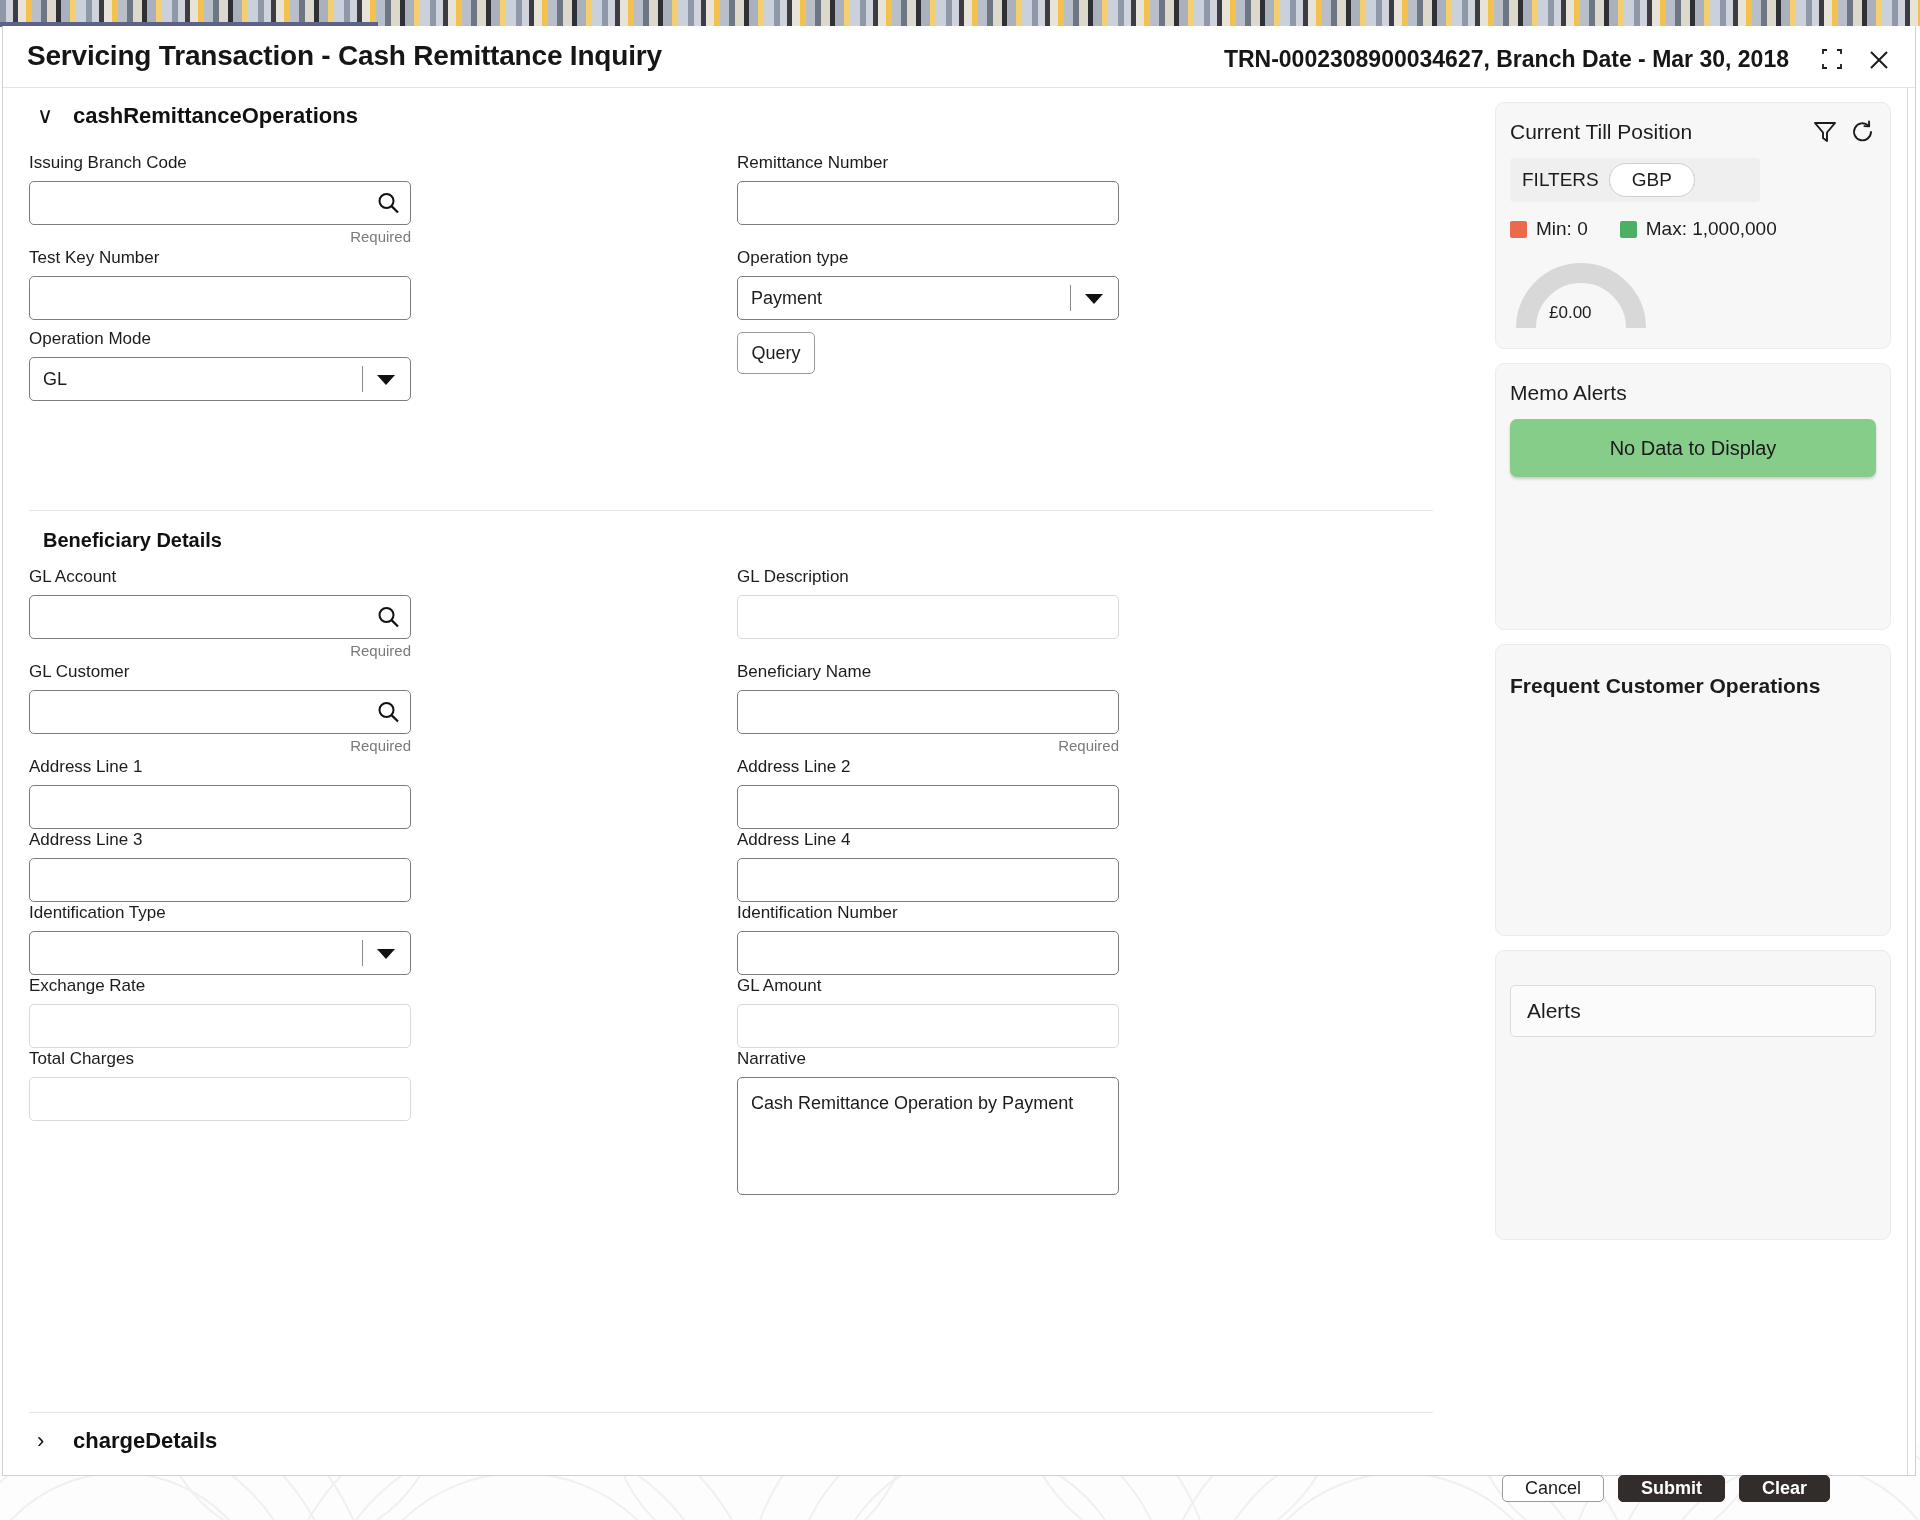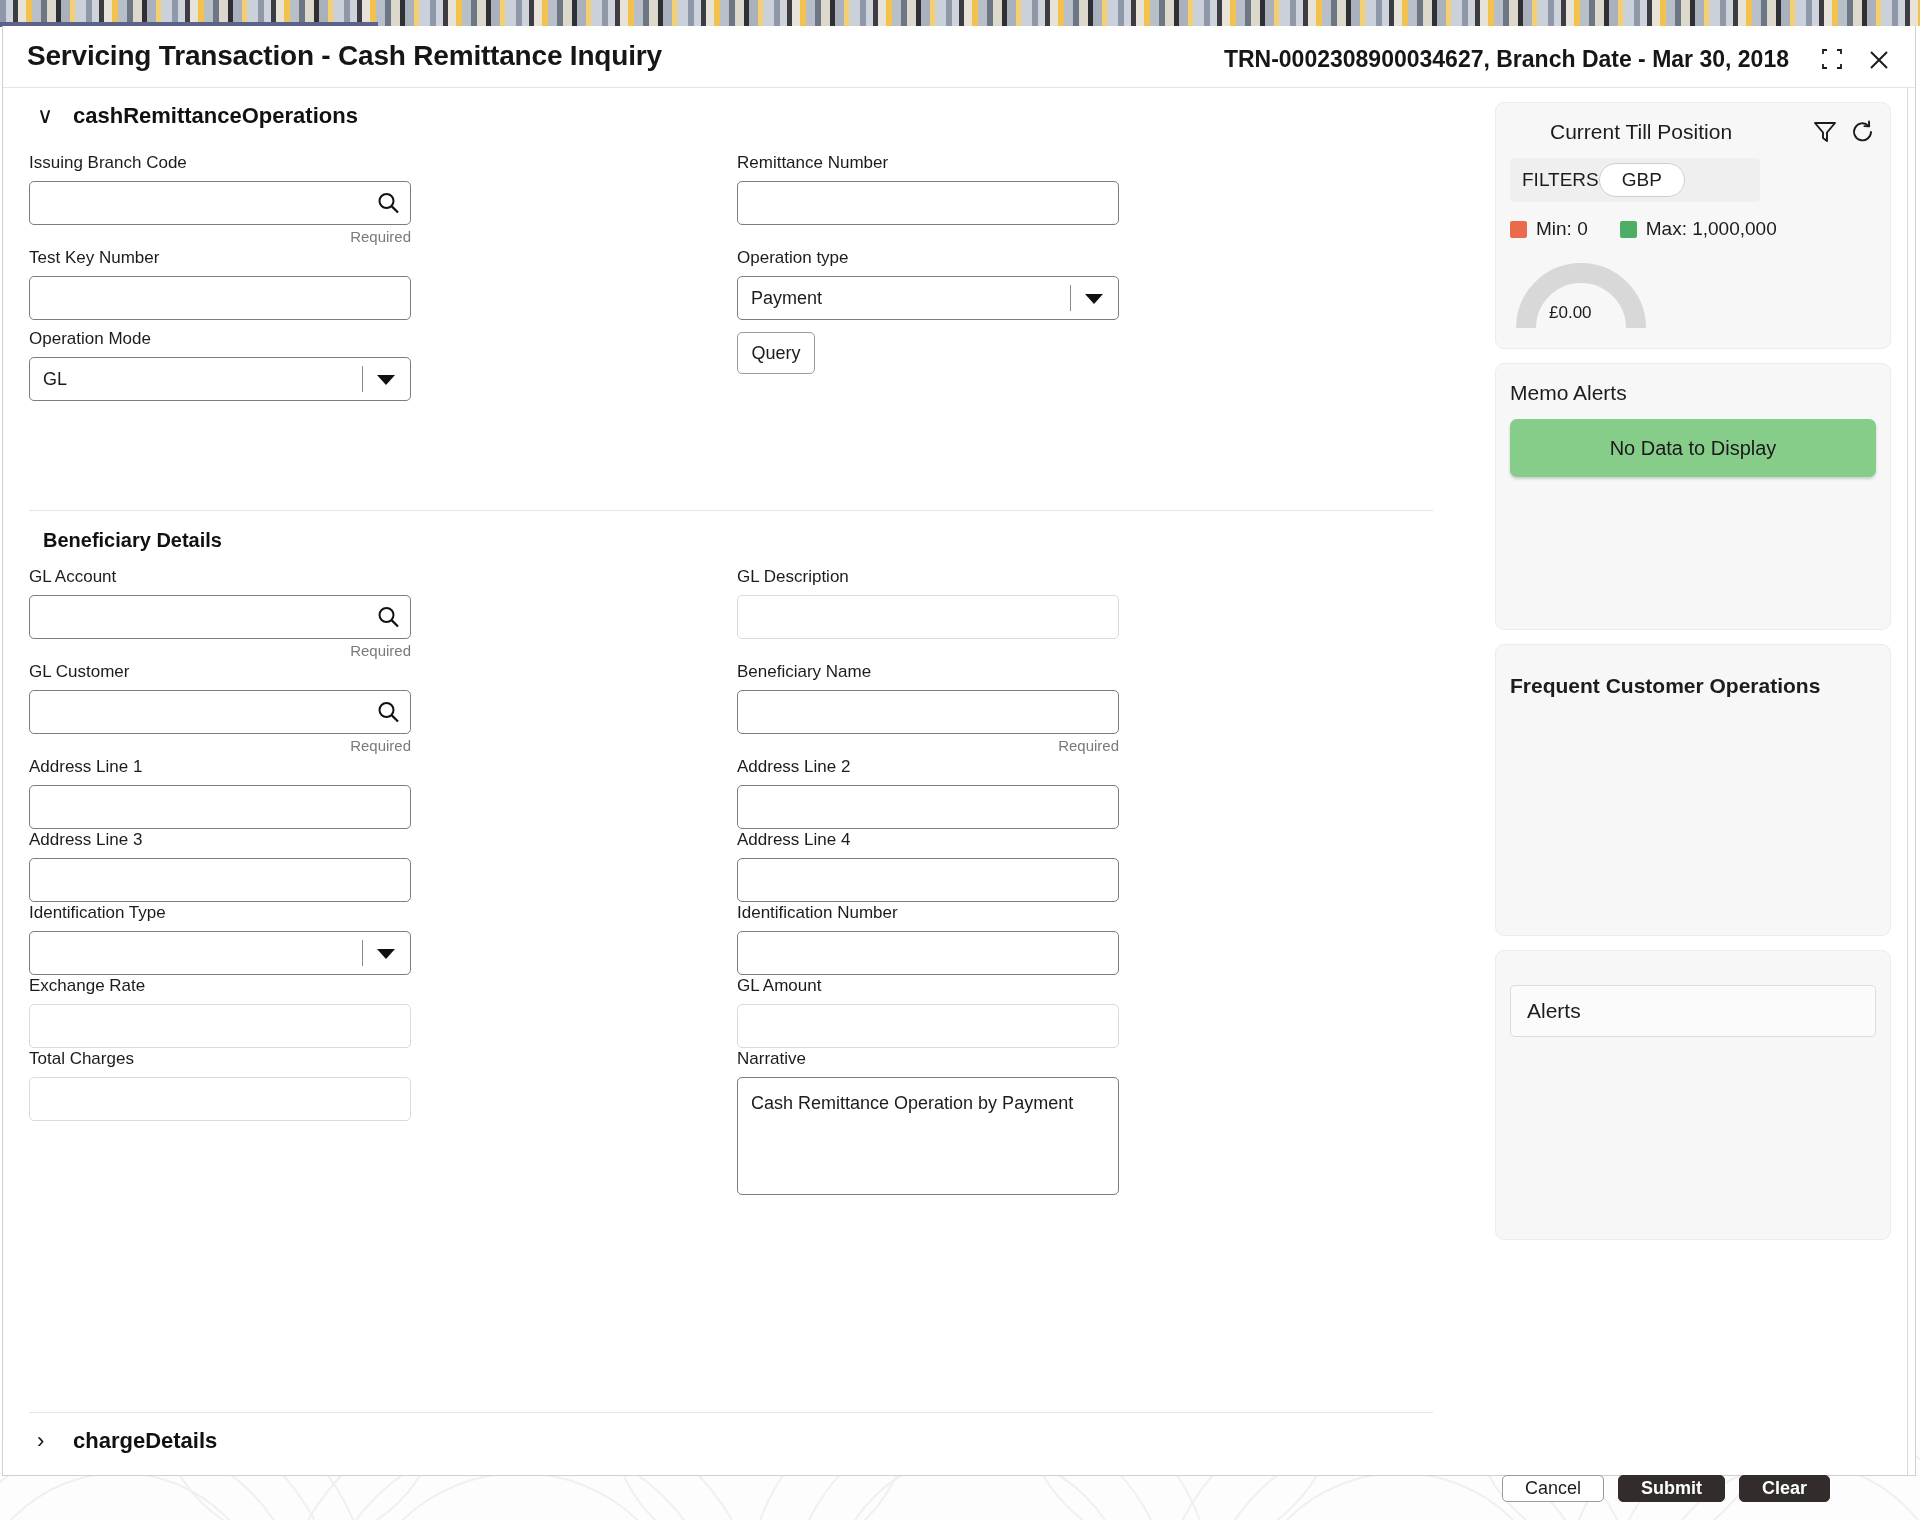--- a/index.html
+++ b/index.html
@@ -289,26 +289,27 @@
     font-size: 21px;
     color: #1c1c1c;
     font-weight: normal;
     line-height: 29px;
   }
   .rail-head-row {
     display: flex;
     align-items: center;
     gap: 12px;
   }
-  .rail-head-row .rail-title { flex: 1; margin-left: 40px; }
+  .rail-head-row .rail-title { flex: 1; }
   .rail-icon { width: 26px; height: 26px; cursor: pointer; }
 
   .filters-row {
     display: flex;
     align-items: center;
+    gap: 10px;
     background: #efefef;
     border-radius: 4px;
     margin-top: 12px;
     padding: 5px 8px;
     width: 250px;
   }
   .filters-label {
     font-size: 19px;
     color: #1c1c1c;
     padding-left: 4px;

